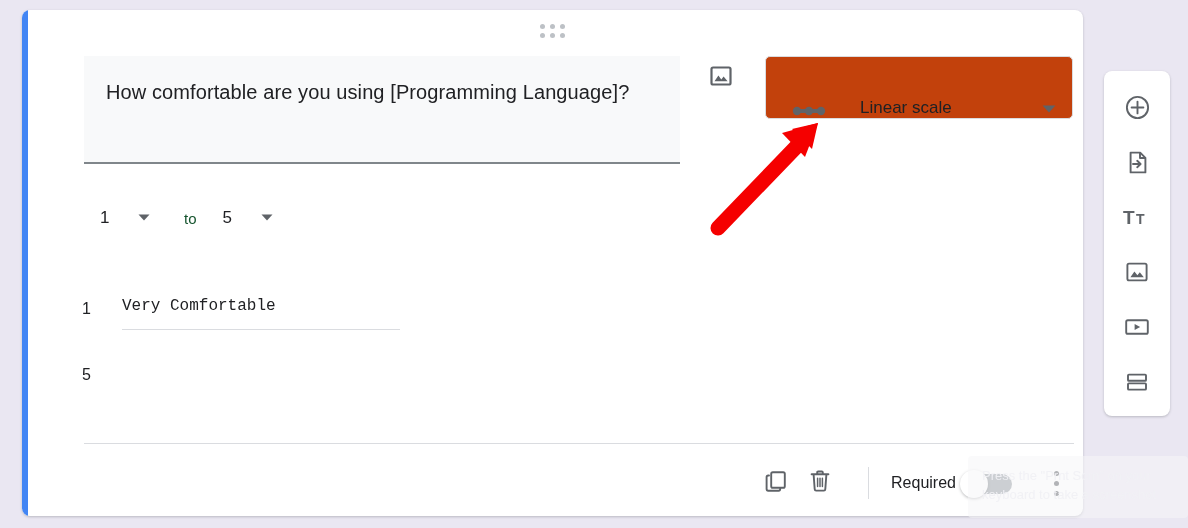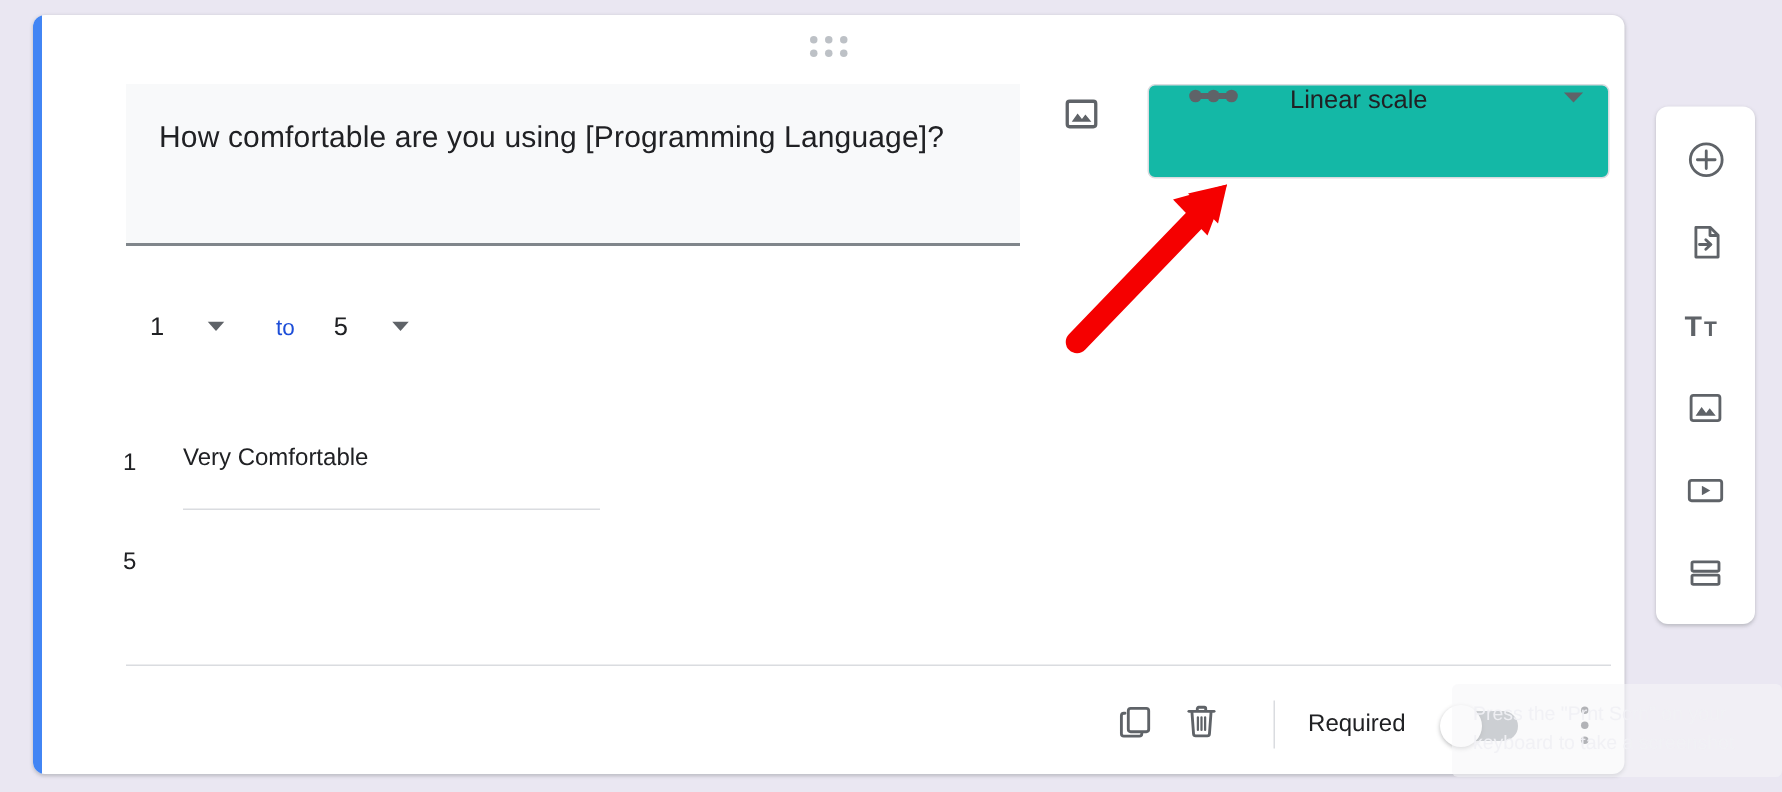--- a/index.html
+++ b/index.html
@@ -103,23 +103,23 @@
     border-radius: 50%;
   }
 
   
   .type-dropdown {
     margin-left: 24px;
     width: 308px;
     height: 63px;
     border: 1px solid #DADCE0;
     border-radius: 5px;
-    background: #14b8a6;
-    display: flex;
-    align-items: flex-start;
+    background: #c2410c;
+    display: flex;
+    align-items: flex-end;
     padding: 0 16px 0 26px;
     box-sizing: border-box;
   }
   .type-icon { display: flex; align-items: center; }
   .type-label {
     flex: 1;
     margin-left: 34px;
     font-size: 17px;
     color: #202124;
   }
@@ -138,43 +138,44 @@
   }
   .mini-select .val {
     font-size: 17px;
     color: #202124;
     min-width: 12px;
   }
   .mini-select .arrow { margin-left: 26px; display: flex; }
   .range-to {
     margin: 0 26px 0 34px;
     font-size: 15px;
-    color: #1d4ed8;
+    color: #14532d;
   }
 
   
   .scale-label-row {
     position: absolute;
     display: flex;
     align-items: flex-start;
   }
   .scale-label-row.r1 { left: 60px; top: 287px; }
   .scale-label-row.r2 { left: 60px; top: 353px; }
   .scale-num {
     width: 40px;
     font-size: 16px;
     color: #202124;
     padding-top: 3px;
   }
   .scale-input {
     width: 278px;
     border-bottom: 1px solid #DADCE0;
-    padding-bottom: 24px;
+    padding-bottom: 14px;
     font-size: 16px;
     color: #202124;
+    font-family: Liberation Mono, monospace;
   }
 
   
   .card-divider {
     position: absolute;
     left: 62px;
     top: 433px;
     width: 990px;
     height: 1px;
     background: #DADCE0;
@@ -199,21 +200,21 @@
   }
   .footer-sep {
     width: 1px;
     height: 32px;
     background: #DADCE0;
     margin: 0 22px 0 26px;
   }
   .required-label {
     font-size: 16px;
     color: #202124;
-    margin-right: 23px;
+    margin-right: 4px;
   }
   .toggle {
     width: 52px;
     height: 26px;
     position: relative;
     margin-right: 26px;
   }
   .toggle-track {
     position: absolute;
     right: 0;

